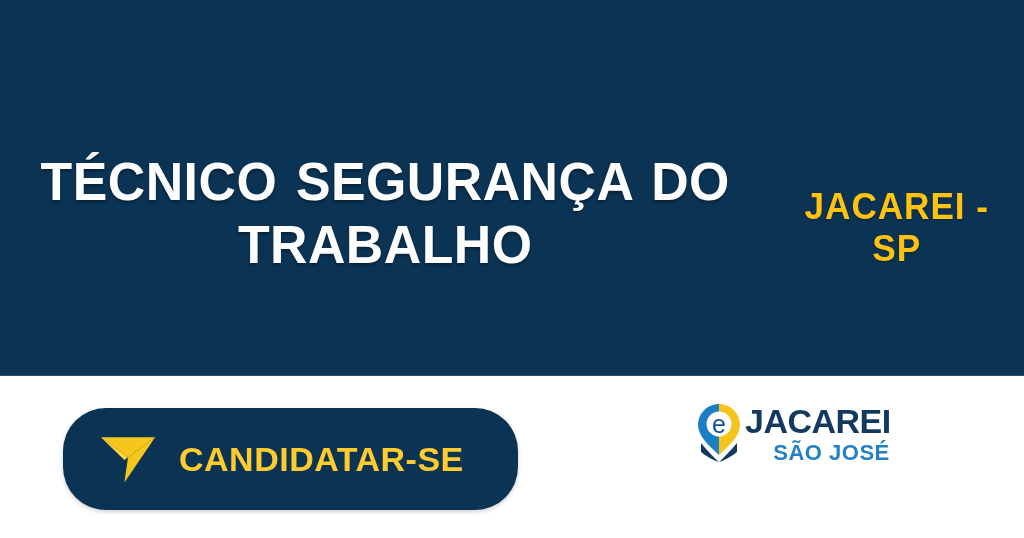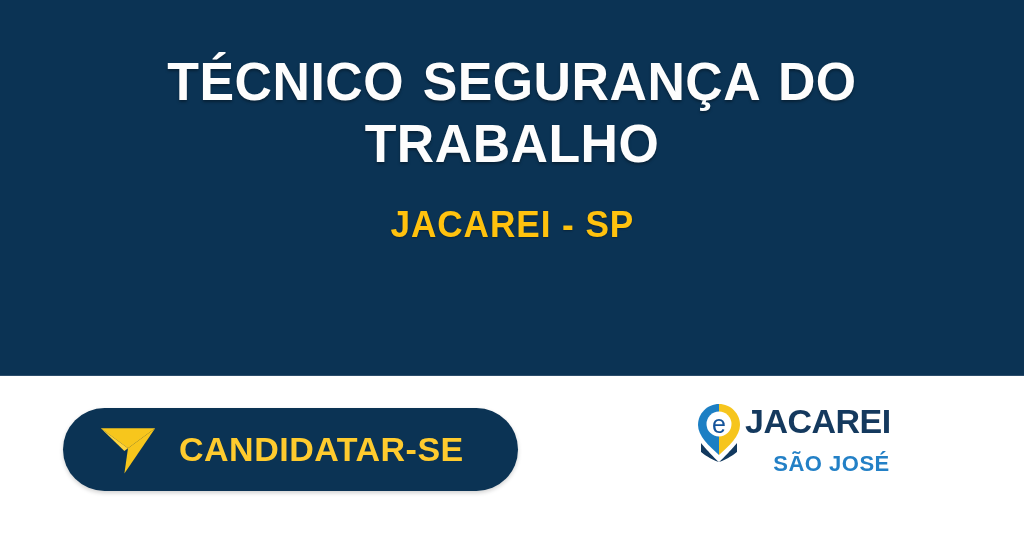--- a/index.html
+++ b/index.html
@@ -22,21 +22,20 @@
     flex-direction:column;
   }
 
   
   .hero {
     position:relative;
     width:100%;
     height:376px;
     background:#0b3354;
     display:flex;
-    flex-direction:column;
     align-items:center;
     justify-content:flex-start;
     padding-top:50px;
     border-bottom:1px solid #2b4d6b;
   }
 
   .job-title {
     width:780px;
     text-align:center;
     color:#fdfdfd;
@@ -71,21 +70,21 @@
     height:161px;
     background:#ffffff;
   }
 
   
   .apply-btn {
     position:absolute;
     left:63px;
     top:32px;
     width:455px;
-    height:83px;
+    height:102px;
     background:#0b3354;
     border:none;
     border-radius:43px;
     display:flex;
     align-items:center;
     cursor:pointer;
     padding:0 0 0 36px;
     box-shadow:0 2px 4px rgba(0,0,0,0.18);
   }
 
@@ -142,21 +141,21 @@
     letter-spacing:-0.5px;
   }
 
   .brand .brand-sub {
     color:#2380c6;
     font-family:"Liberation Sans", sans-serif;
     font-weight:bold;
     font-size:22px;
     line-height:1;
     letter-spacing:0.5px;
-    margin-top:16px;
+    margin-top:5px;
     margin-right:1px;
   }
 </style>
 </head>
 <body>
 
 <div class="page">
 
   <section class="hero">
     <h1 class="job-title">TÉCNICO SEGURANÇA DO TRABALHO</h1>

